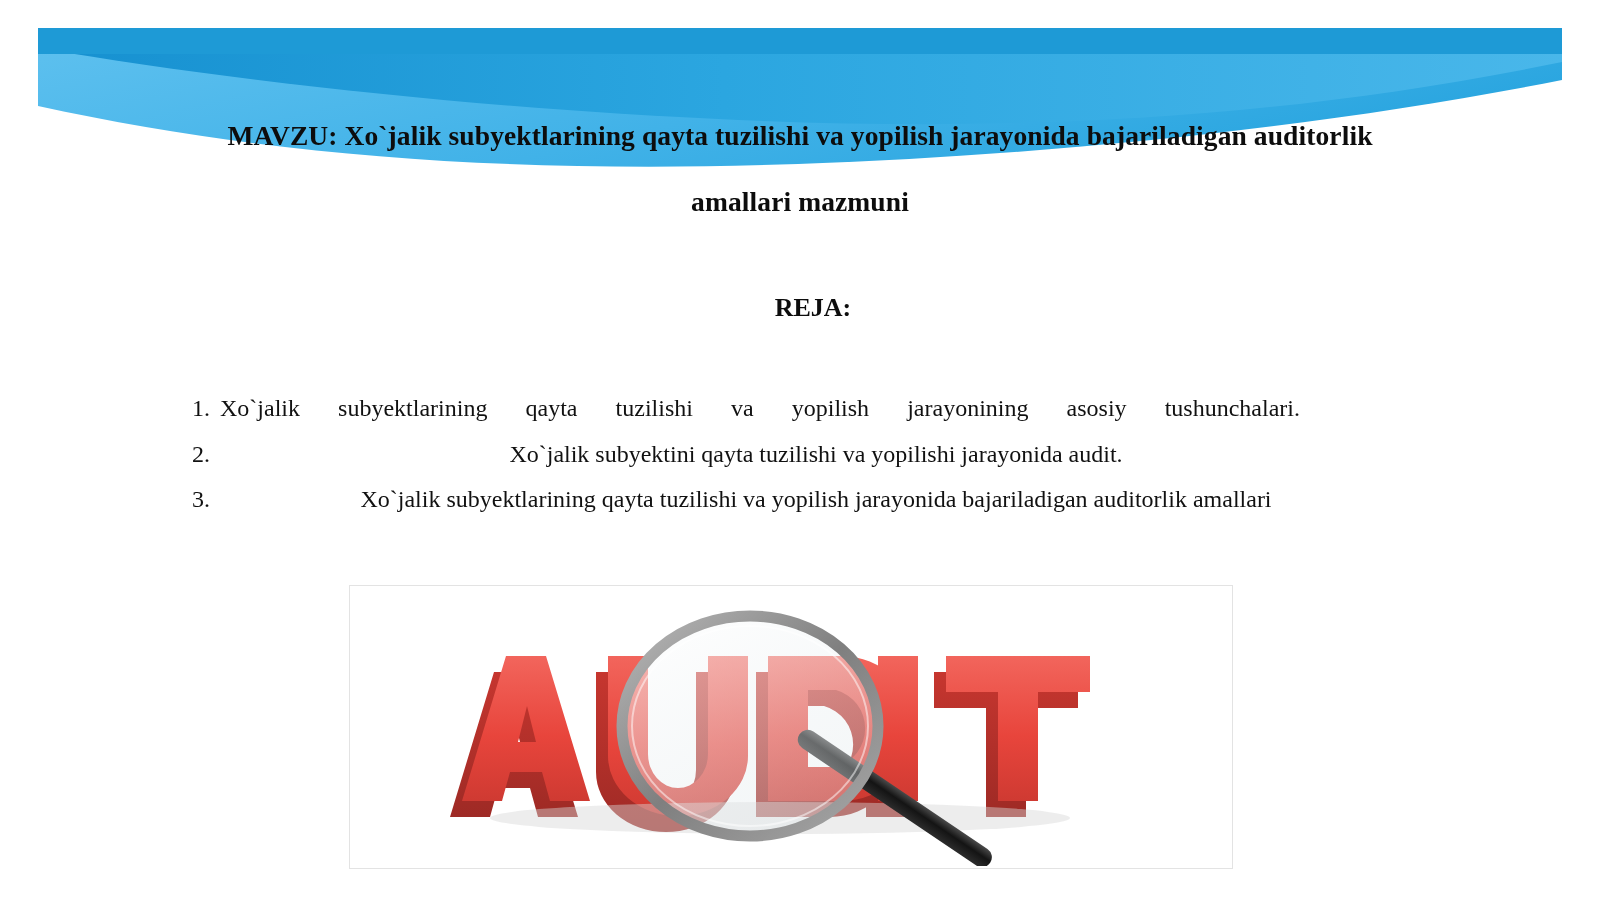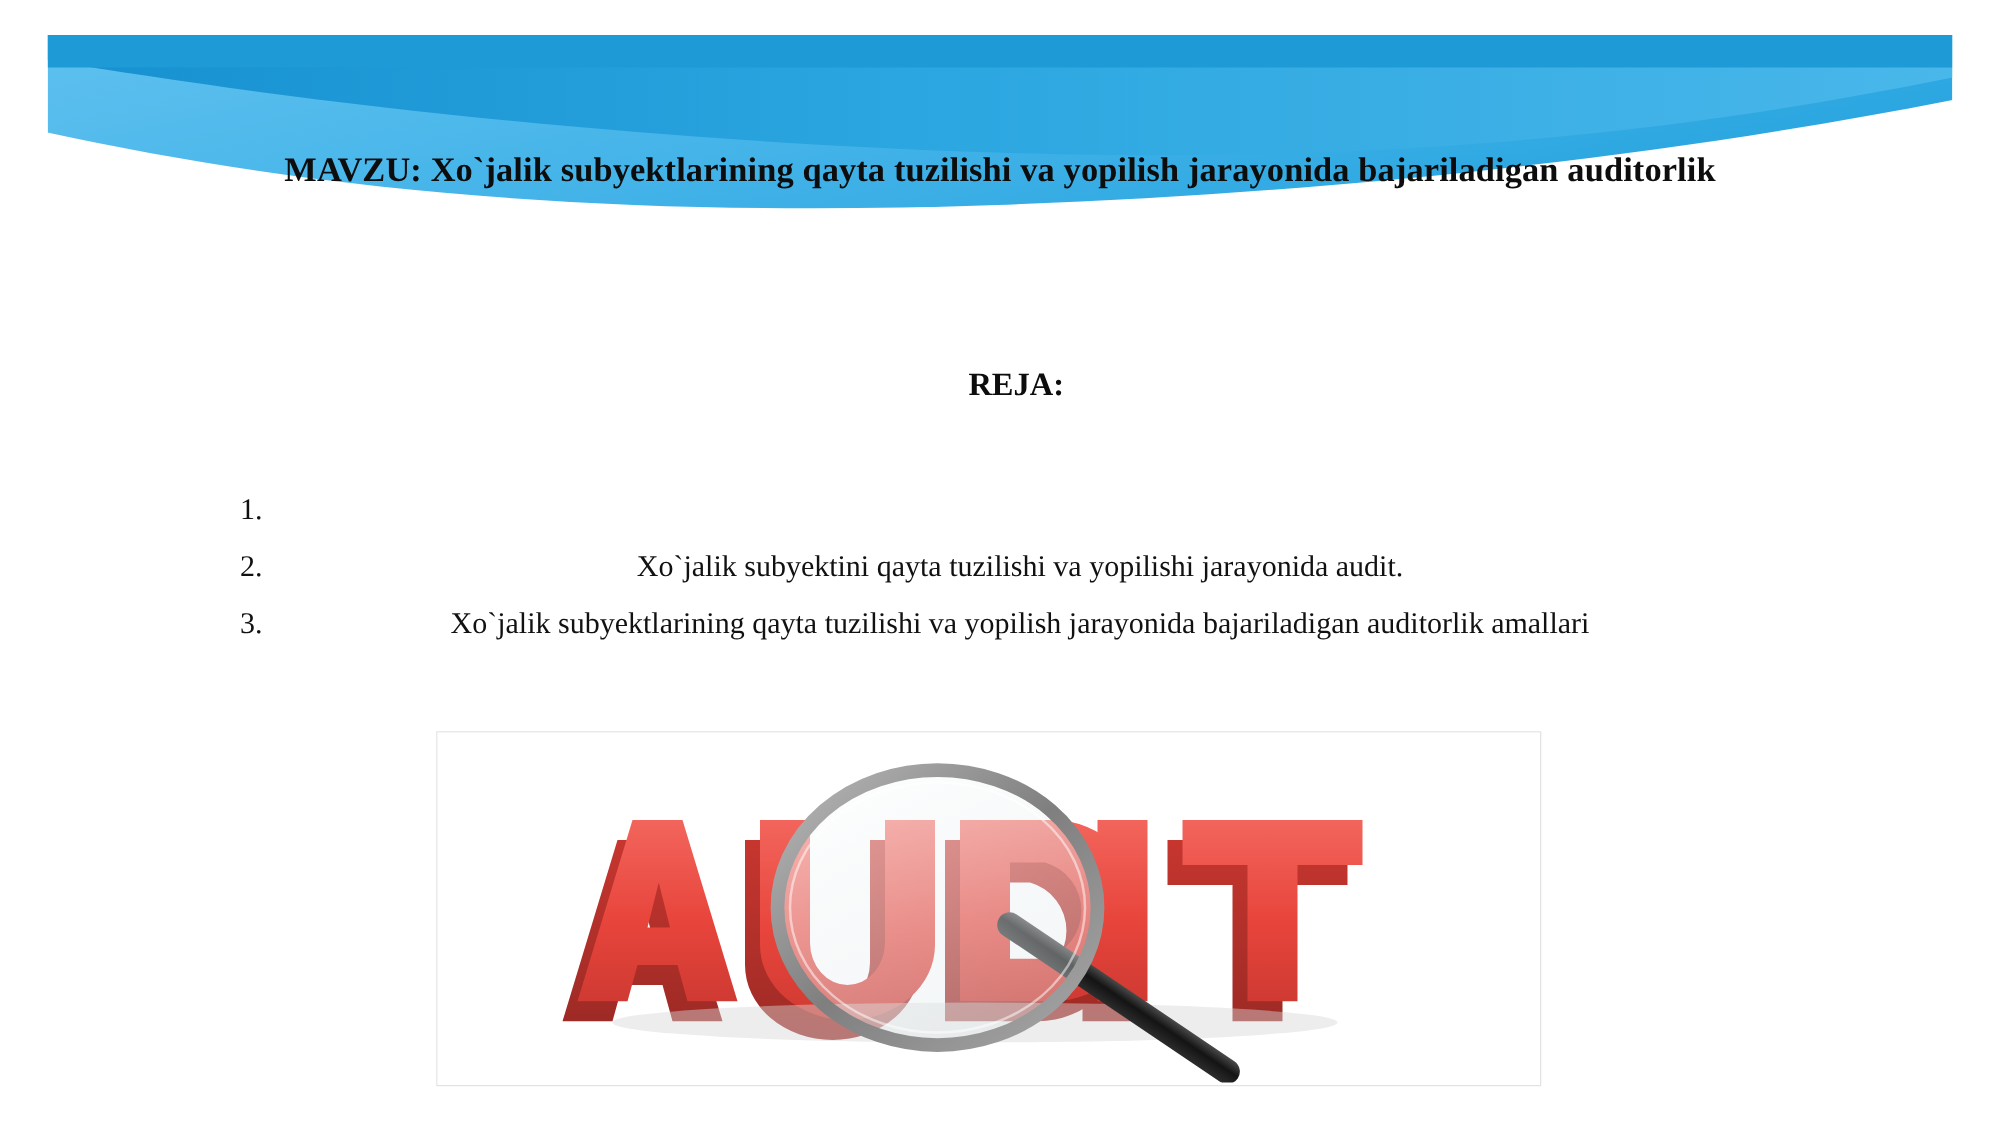--- a/index.html
+++ b/index.html
@@ -139,28 +139,30 @@
 
       <path d="M0,78 C230,128 470,146 760,136 C1040,126 1300,96 1524,52 L1524,0 L0,0 Z" fill="url(#gWave)"></path>
 
       <path d="M0,0 L1524,0 L1524,34 C1240,92 980,104 700,92 C430,80 190,52 0,20 Z" fill="url(#gTop)"></path>
       <rect x="0" y="0" width="1524" height="26" fill="#1e9ad6"></rect>
     </svg>
   </div>
 
   <div class="title-block">
     <div class="title-line">MAVZU: Xo`jalik subyektlarining qayta tuzilishi va yopilish jarayonida bajariladigan auditorlik</div>
+    <div class="title-line second">amallari mazmuni</div>
   </div>
 
   <div class="reja">REJA:</div>
 
   <div class="plan">
 
     <div class="plan-item justified">
       <span class="plan-num">1.</span>
+      <span class="plan-text">Xo`jalik subyektlarining qayta tuzilishi va yopilish jarayonining asosiy tushunchalari.</span>
     </div>
 
     <div class="plan-item">
       <span class="plan-num">2.</span>
       <span class="plan-text">Xo`jalik subyektini qayta tuzilishi va yopilishi jarayonida audit.</span>
     </div>
 
     <div class="plan-item">
       <span class="plan-num">3.</span>
       <span class="plan-text">Xo`jalik subyektlarining qayta tuzilishi va yopilish jarayonida bajariladigan auditorlik amallari</span>

